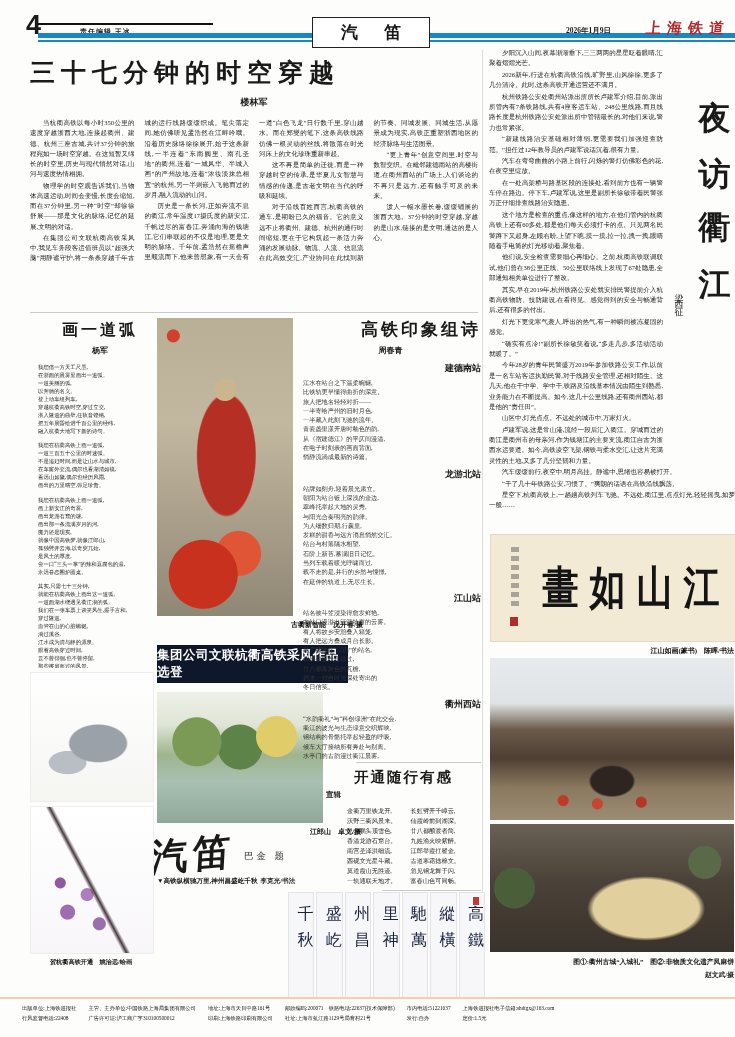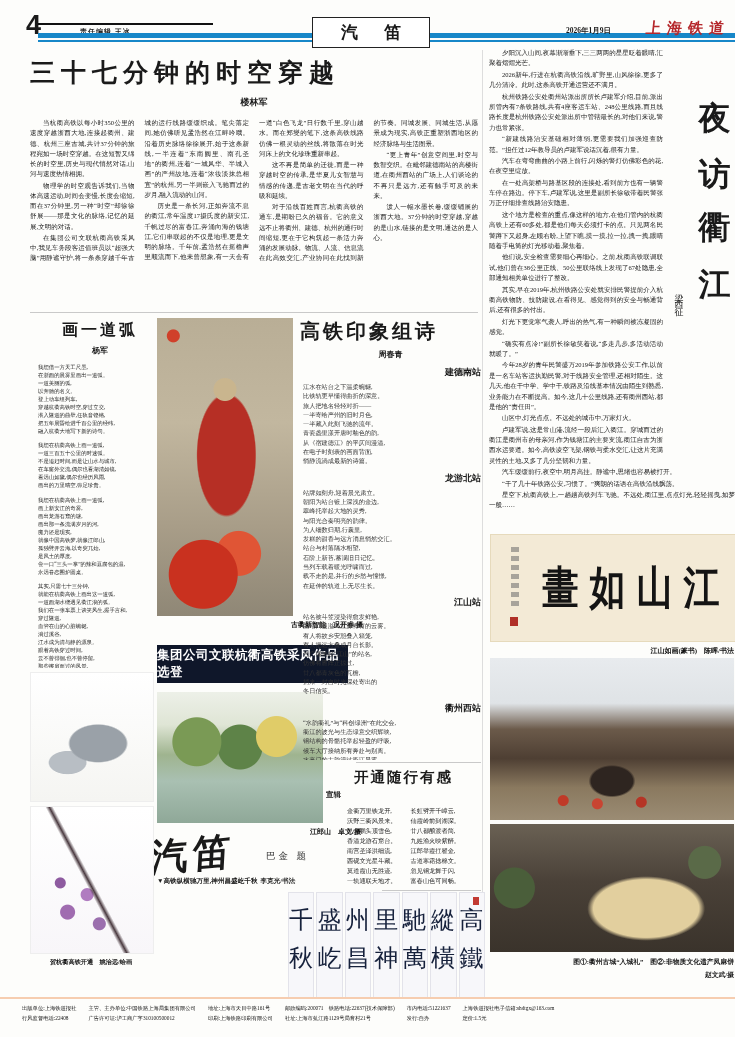--- a/index.html
+++ b/index.html
@@ -57,46 +57,46 @@
           font-size:12.5px;font-weight:bold;letter-spacing:0.5px;}
   .photo-pond{left:157px;top:692px;width:166px;height:131px;
     background:
       radial-gradient(circle at 72% 34%, #e0cc68 0 20px, transparent 21px),
       radial-gradient(circle at 24% 38%, #7a9a55 0 24px, transparent 25px),
       radial-gradient(circle at 50% 42%, #5e8348 0 22px, transparent 23px),
       linear-gradient(180deg,#edf0e8 0%,#dfe5d5 25%,#9fb48f 48%,#a9c0b2 68%,#8fa898 100%);}
   .cap-pond{left:243px;top:827px;width:118px;text-align:right;}
   .qidi{left:150px;top:828px;width:110px;font-size:38px;font-weight:bold;
         transform:rotate(-5deg) skewX(-8deg);letter-spacing:4px;}
-  .qidi-credit{left:266px;top:850px;font-size:9.5px;letter-spacing:3px;color:#333;}
+  .qidi-credit{left:244px;top:850px;font-size:9.5px;letter-spacing:3px;color:#333;}
   .cal-line{left:157px;top:877px;width:205px;font-size:6.6px;font-weight:600;}
   .cal-line b{font-weight:bold;margin-left:3px;}
   
   .grid-cal{left:288px;top:892px;width:197px;height:106px;display:flex;gap:2px;}
-  .cal-cell{flex:1;background:#f7f7fa;border:1px solid #e3e3ea;font-size:24px;line-height:1.6;
-            text-align:left;word-break:break-all;padding-top:8px;color:#16213c;}
+  .cal-cell{flex:1;background:#f7f7fa;border:1px solid #e3e3ea;font-size:16px;line-height:1.6;
+            text-align:right;word-break:break-all;padding-top:8px;color:#16213c;}
   .grid-seal{left:473px;top:897px;width:6px;height:8px;background:#c23a32;}
   
   .painting1{left:30px;top:672px;width:122px;height:128px;border:1px solid #eee;
     background:
       radial-gradient(ellipse 40px 26px at 55% 55%, #9aa1a8 0 70%, transparent 75%),
       radial-gradient(ellipse 26px 16px at 30% 70%, #b8bec4 0 70%, transparent 75%),
       linear-gradient(180deg,#ffffff 0%,#f5f5f2 100%);}
   .painting2{left:30px;top:806px;width:122px;height:146px;border:1px solid #eee;
     background:
       linear-gradient(62deg, transparent 46%, #4a3a40 48%, transparent 50%),
       radial-gradient(circle at 30% 72%, #a06cb0 0 7px, transparent 8px),
       radial-gradient(circle at 46% 60%, #b07cc0 0 6px, transparent 7px),
       radial-gradient(circle at 24% 52%, #8e5ba0 0 5px, transparent 6px),
       radial-gradient(circle at 56% 80%, #9b6fae 0 6px, transparent 7px),
       linear-gradient(180deg,#ffffff 0%,#f8f6f9 100%);}
   .cap-paint{left:30px;top:958px;width:122px;text-align:center;font-size:6.2px;}
   
   .impr{left:300px;top:318px;width:181px;height:442px;overflow:hidden;}
-  .impr-title{text-align:left;font-size:20px;font-weight:bold;letter-spacing:3px;}
+  .impr-title{text-align:right;font-size:17px;font-weight:bold;letter-spacing:3px;}
   .impr-author{text-align:center;font-size:8px;font-weight:bold;margin:4px 0 4px 0;}
   .station{text-align:right;font-size:9px;font-weight:bold;margin:6px 0 3px 0;}
   .impr .line{font-size:6.2px;line-height:1.5;color:#333;padding-left:3px;}
   .hr-mid{left:356px;top:762px;width:125px;}
   .hr-mid2{left:382px;top:890px;width:99px;}
   
   .ride{left:326px;top:768px;width:155px;}
   .ride-title{text-align:center;font-size:14.5px;font-weight:bold;letter-spacing:2px;}
   .ride-author{text-align:left;font-size:7.5px;font-weight:bold;margin:3px 16px 6px 0;}
   .ride-cols{display:flex;justify-content:center;gap:14px;}

